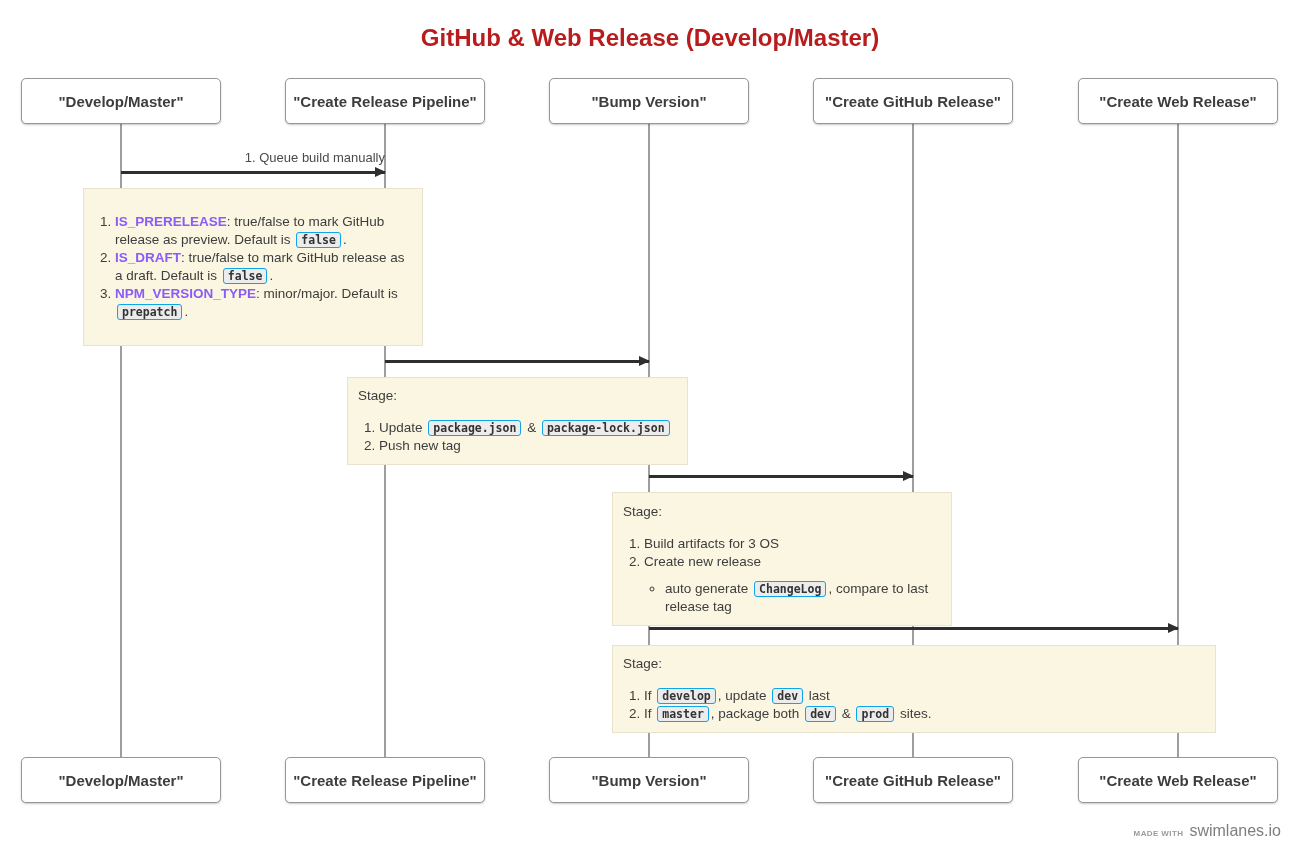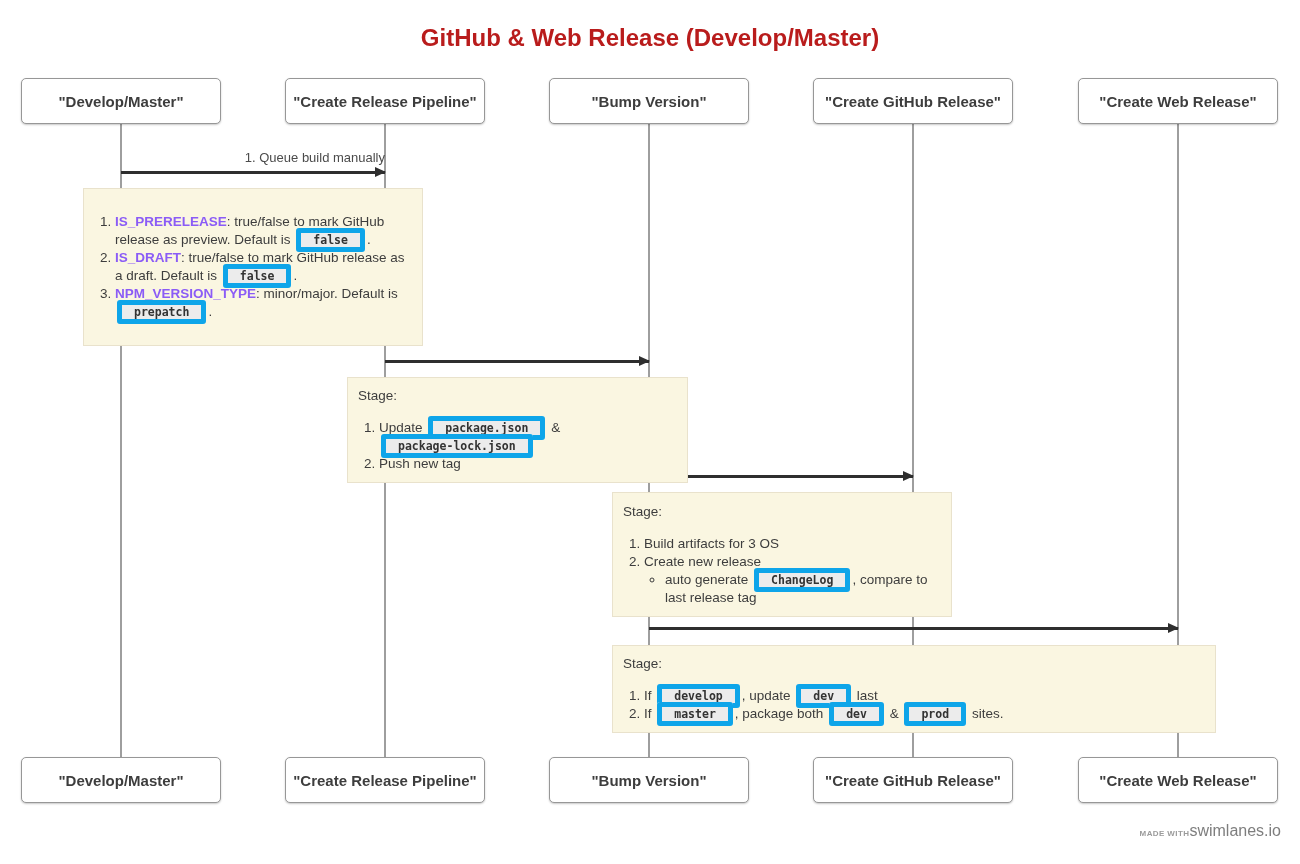--- a/index.html
+++ b/index.html
@@ -19,27 +19,27 @@
   .arrow { position:absolute; height:3px; background:#2e2e2e; z-index:2; }
   .arrow .head { position:absolute; right:-1px; top:-4px; width:0; height:0;
                  border-left:11px solid #2e2e2e; border-top:5.5px solid transparent;
                  border-bottom:5.5px solid transparent; }
   .arrow-label { position:absolute; font-size:13px; color:#4b4b4b; text-align:right; z-index:2; }
 
   .note { position:absolute; background:#faf6e1; border:1px solid #e9e2cc; color:#3d3d3d;
           font-size:13.5px; line-height:18px; padding:9px 10px; box-sizing:border-box; z-index:3; }
   .note p { margin:0; }
   .note ol { margin:14px 0 0 0; padding-left:21px; }
-  .note ul { margin:0 0 0 0; padding-left:21px; list-style:circle; }
+  .note ul { margin:9px 0 0 0; padding-left:21px; list-style:circle; }
   .note b { color:#8b5cf6; }
   .chip { font-family:"DejaVu Sans Mono","Liberation Mono",monospace; font-size:11.5px; font-weight:bold;
-          background:#ececec; border:5px solid #0ea5e9; border-radius:3px; padding:0 12px; margin:0 2px;
+          background:#ececec; border:1px solid #0ea5e9; border-radius:3px; padding:0 4px; margin:0 2px;
           color:#333333; white-space:nowrap; }
 
-  .footer { position:absolute; right:19px; top:822px; display:flex; align-items:baseline; z-index:5; }
+  .footer { position:absolute; right:19px; top:822px; display:flex; align-items:baseline; gap:6px; z-index:5; }
   .made-with { font-size:8px; font-weight:bold; letter-spacing:0.4px; color:#9b9b9b; }
   .brand { font-size:16px; color:#7e7e7e; }
 </style>
 </head>
 <body>
 
 <div class="canvas">
 
   <div class="title">GitHub &amp; Web Release (Develop/Master)</div>
 

